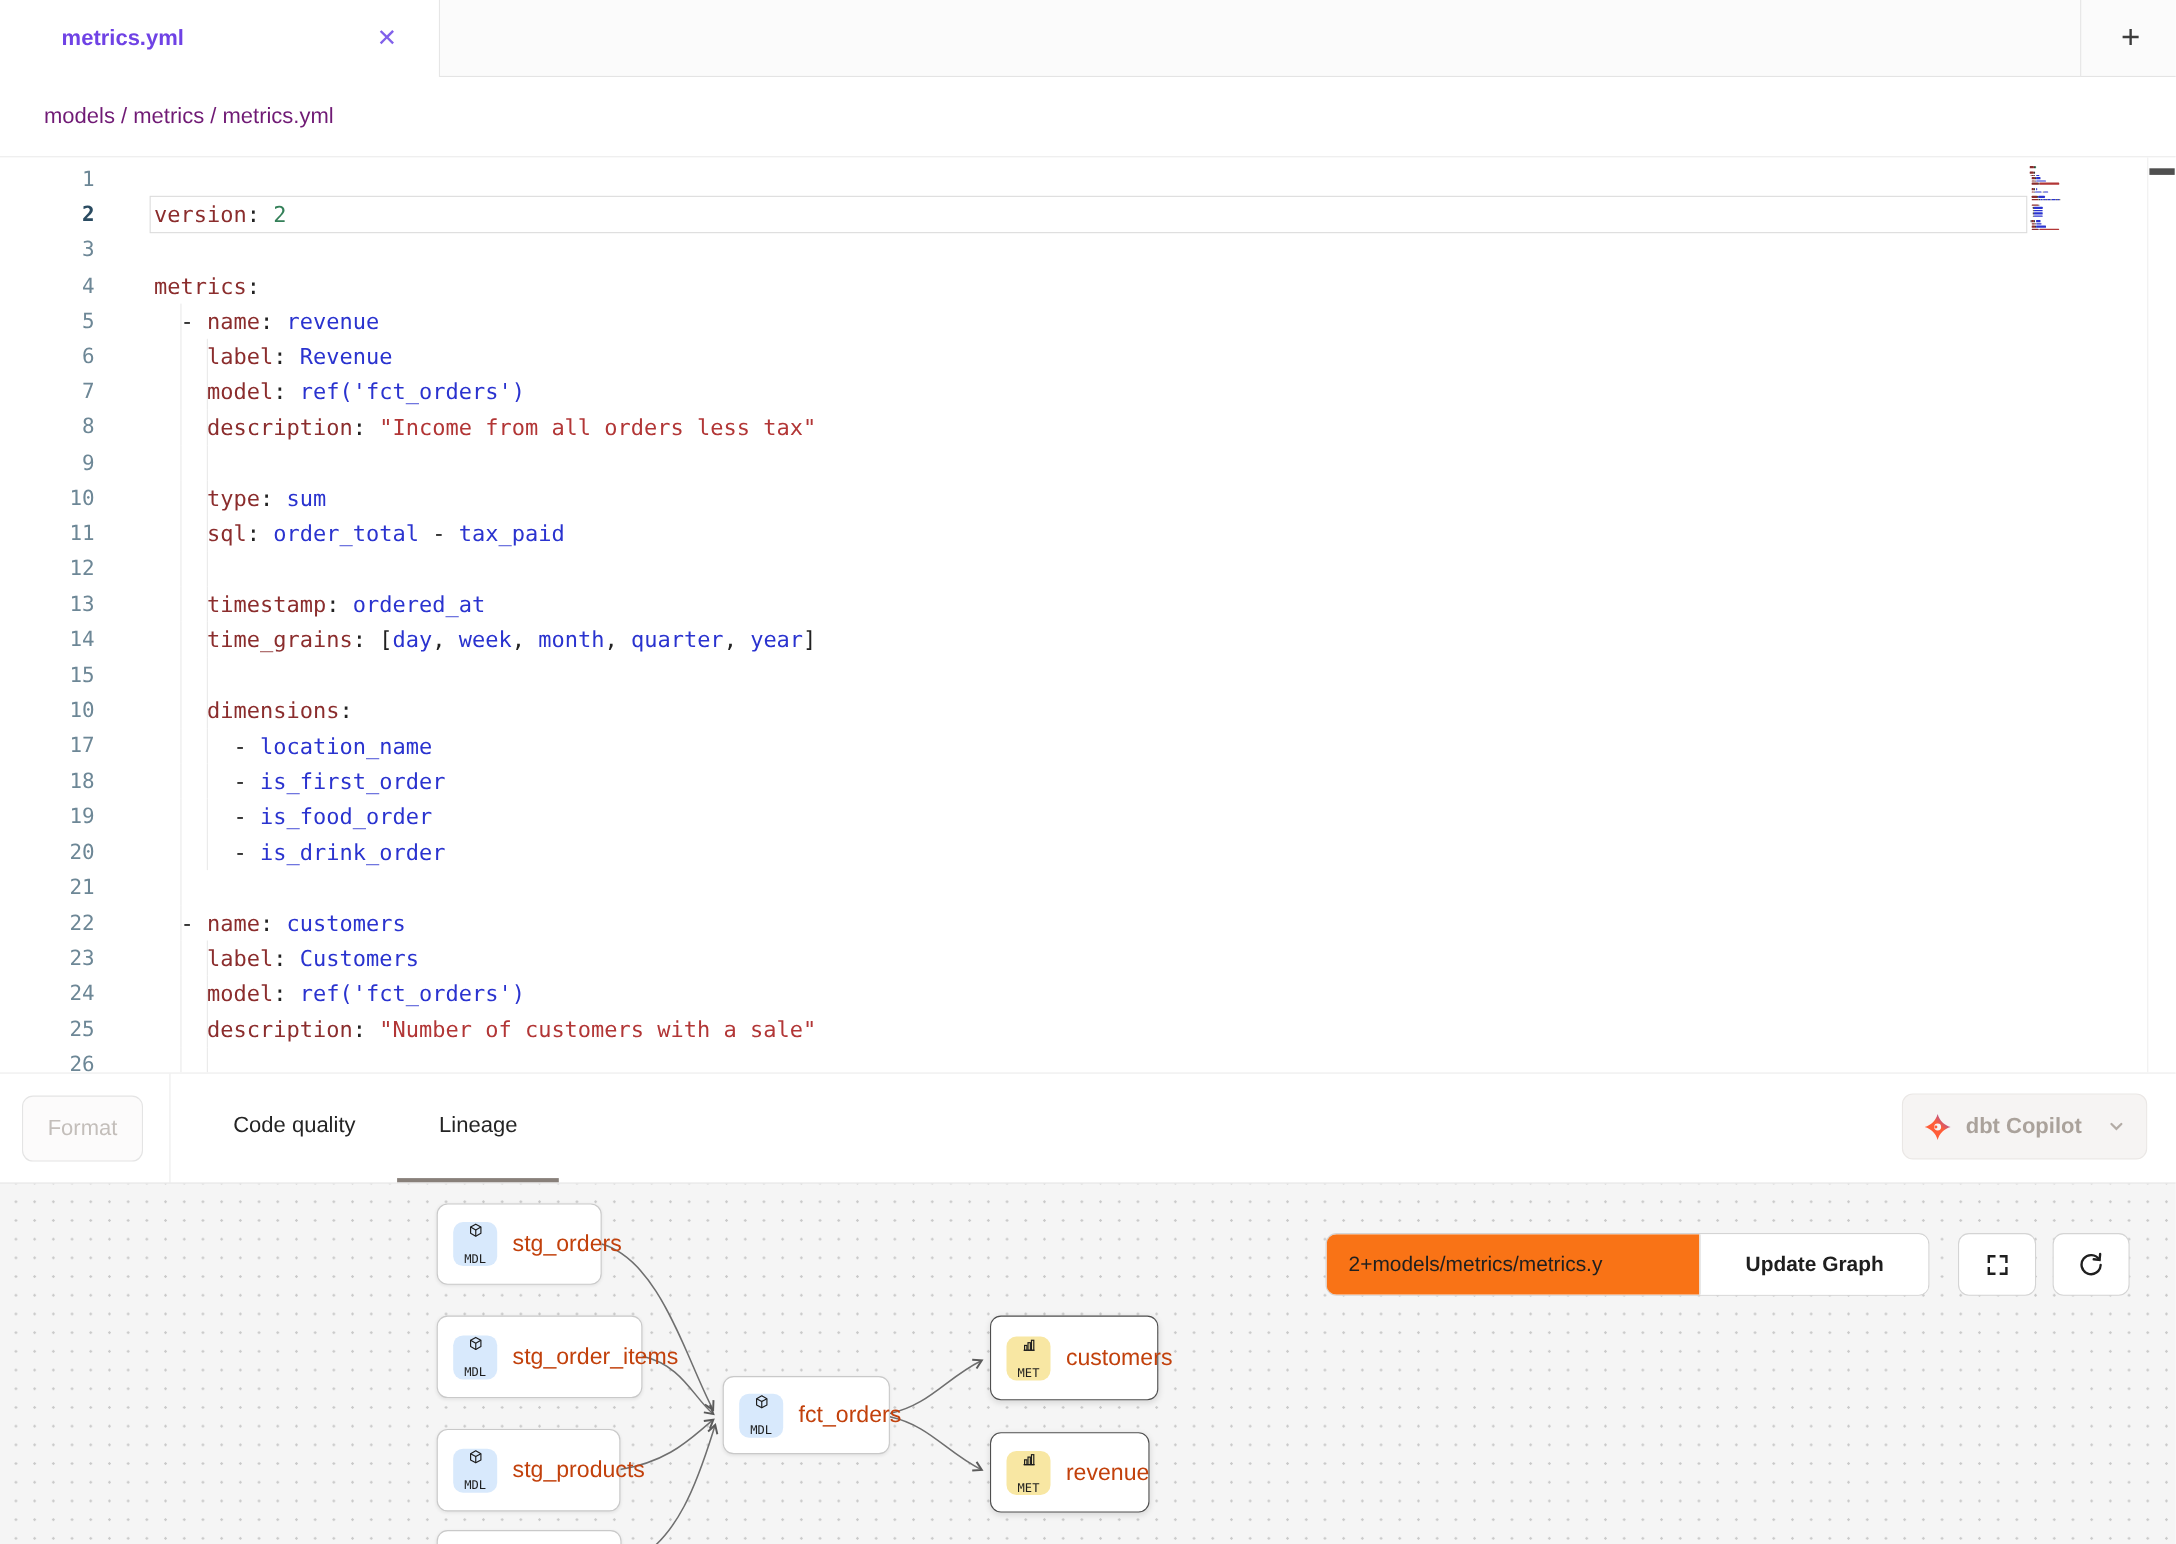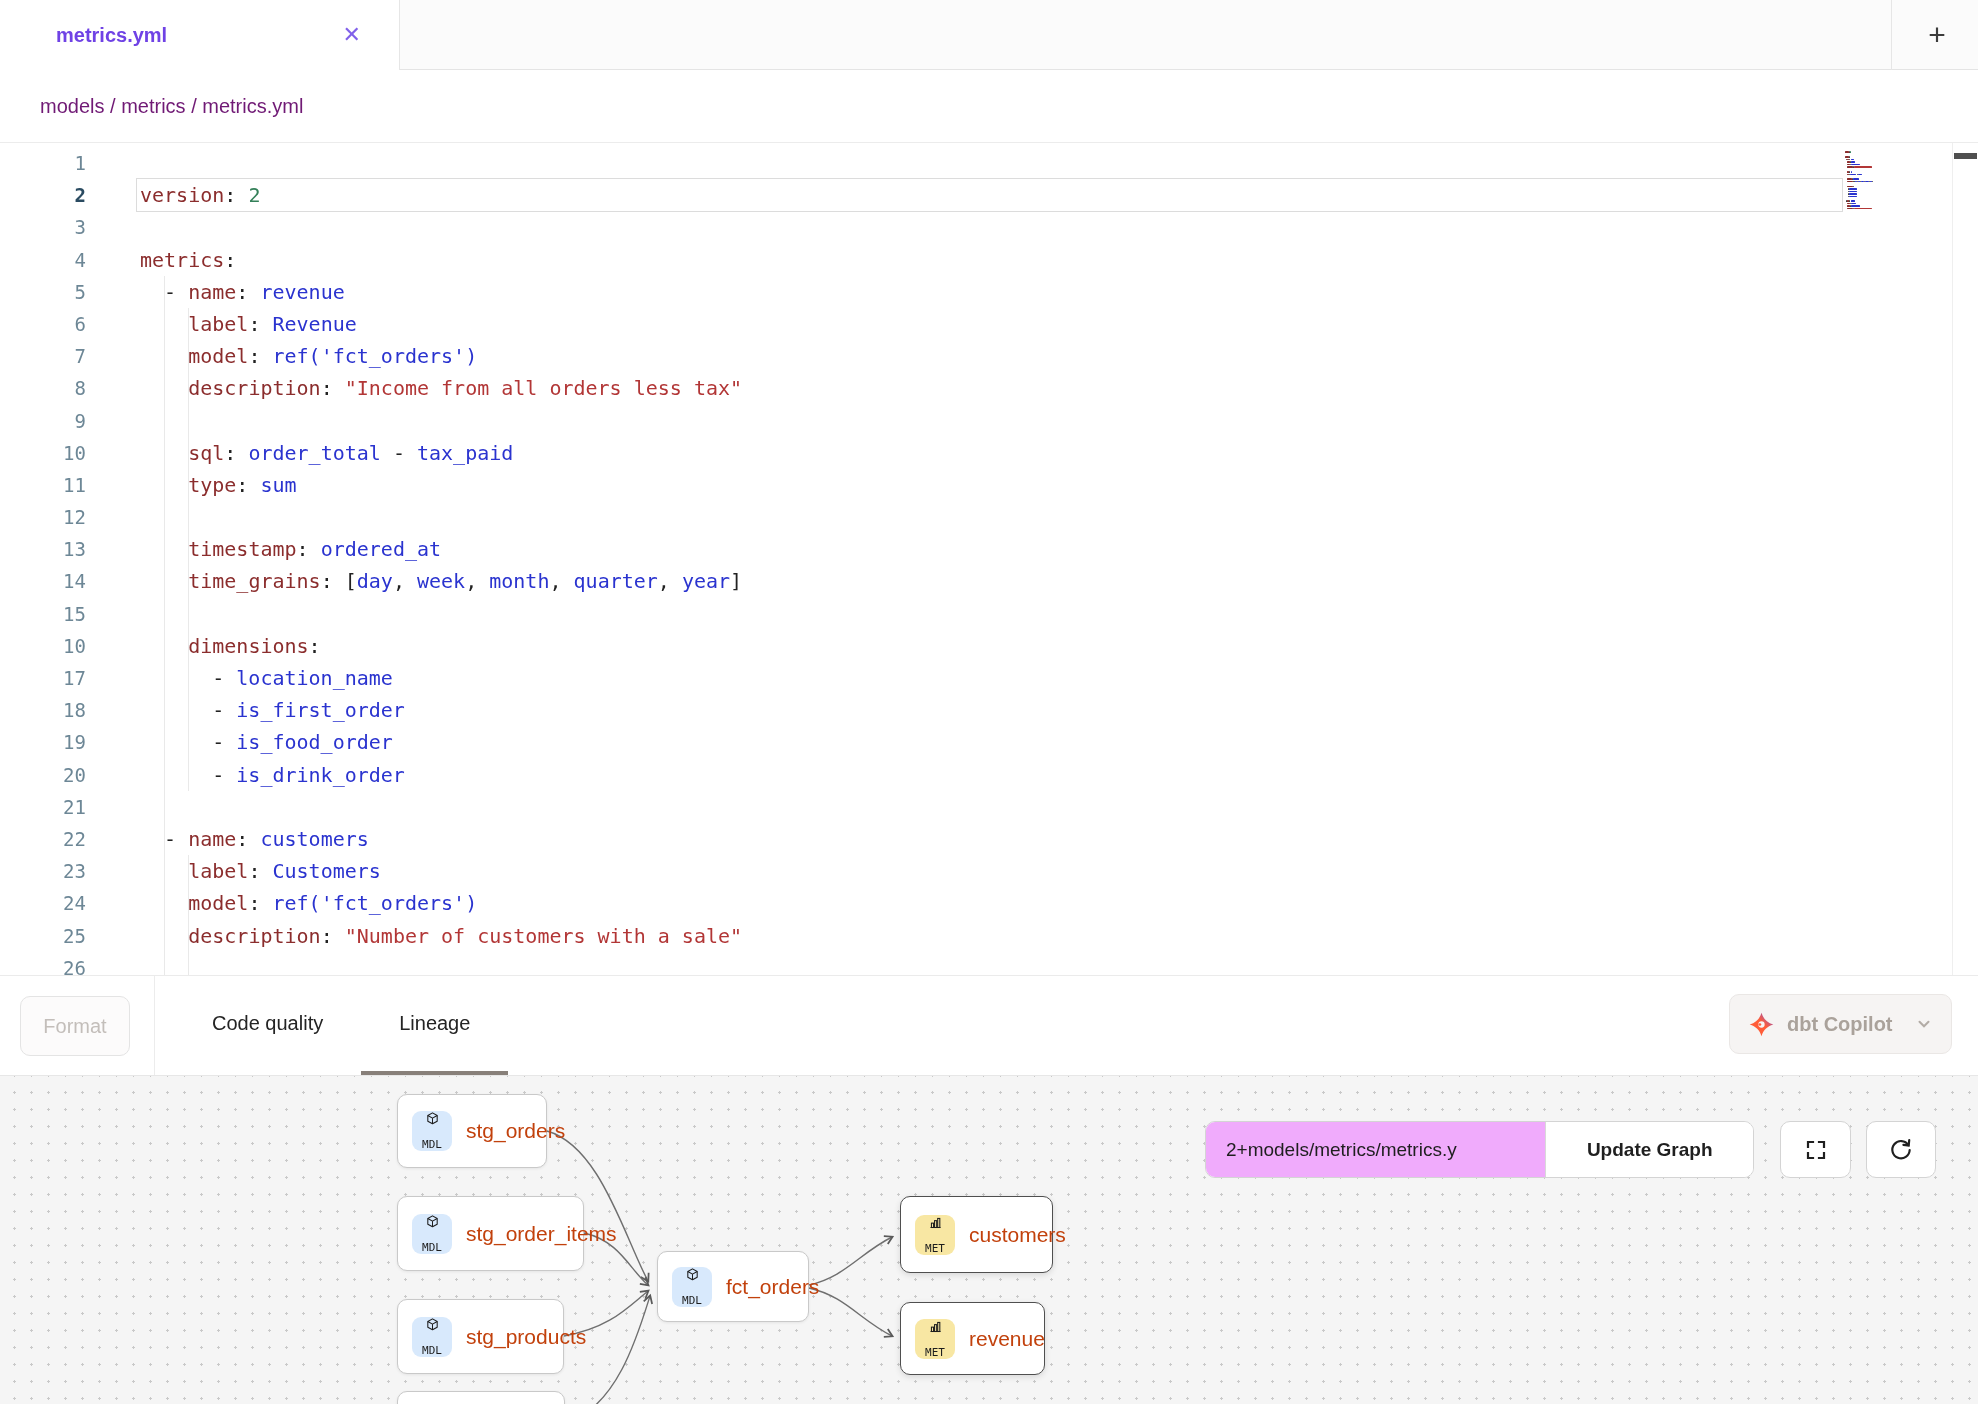--- a/index.html
+++ b/index.html
@@ -80,21 +80,21 @@
   .node .badge.mdl { background:#d8e9fc; }
   .node .badge.met { background:#f8e7a3; }
   .node .badge .btxt { font-family:"DejaVu Sans Mono", monospace; font-size:11px; font-weight:500;
                        color:#1d1d1d; line-height:13px; }
   .node .nlabel { font-size:21px; font-weight:500; color:#c2410c; white-space:nowrap; }
 
   .graph-controls { position:absolute; left:1205px; top:45px; height:57px; display:flex; }
   .selector-group { display:flex; width:549px; height:57px; background:#fff;
                     border:1px solid #d4d4d4; border-radius:10px; overflow:hidden; }
   .selector-input { width:340px; height:100%; border:none; outline:none; padding:0 20px;
-                    font-family:"Liberation Sans", sans-serif; font-size:19px; color:#1f1f1f; background:#f0abfc; }
+                    font-family:"Liberation Sans", sans-serif; font-size:19px; color:#1f1f1f; background:#f97316; }
   .update-btn { width:208px; height:100%; border:none; border-left:1px solid #d9d9d9; background:#fff;
                 font-family:"Liberation Sans", sans-serif; font-size:19px; font-weight:700; color:#1f1f1f; cursor:pointer; }
   .sq-btn { position:absolute; top:45px; width:71px; height:57px; background:#fff;
             border:1px solid #d4d4d4; border-radius:10px; display:flex; align-items:center;
             justify-content:center; cursor:pointer; }
   .sq-btn.fs { left:1780px; } .sq-btn.rf { left:1866px; width:70px; }
 </style>
 </head>
 <body>
 
@@ -156,22 +156,22 @@
     <div class="codearea" id="codearea">
         <div class="cline"></div>
         <div class="cline"><span class="tk-k">version</span><span class="tk-p">: </span><span class="tk-n">2</span></div>
         <div class="cline"></div>
         <div class="cline"><span class="tk-k">metrics</span><span class="tk-p">:</span></div>
         <div class="cline"><span class="guide" style="left: 24.1px;"></span><span class="tk-p">  - </span><span class="tk-k">name</span><span class="tk-p">: </span><span class="tk-v">revenue</span></div>
         <div class="cline"><span class="guide" style="left: 24.1px;"></span><span class="guide" style="left: 48.2px;"></span><span class="tk-p">    </span><span class="tk-k">label</span><span class="tk-p">: </span><span class="tk-v">Revenue</span></div>
         <div class="cline"><span class="guide" style="left: 24.1px;"></span><span class="guide" style="left: 48.2px;"></span><span class="tk-p">    </span><span class="tk-k">model</span><span class="tk-p">: </span><span class="tk-v">ref('fct_orders')</span></div>
         <div class="cline"><span class="guide" style="left: 24.1px;"></span><span class="guide" style="left: 48.2px;"></span><span class="tk-p">    </span><span class="tk-k">description</span><span class="tk-p">: </span><span class="tk-s">"Income from all orders less tax"</span></div>
         <div class="cline"><span class="guide" style="left: 24.1px;"></span><span class="guide" style="left: 48.2px;"></span></div>
+        <div class="cline"><span class="guide" style="left: 24.1px;"></span><span class="guide" style="left: 48.2px;"></span><span class="tk-p">    </span><span class="tk-k">type</span><span class="tk-p">: </span><span class="tk-v">sum</span></div>
         <div class="cline"><span class="guide" style="left: 24.1px;"></span><span class="guide" style="left: 48.2px;"></span><span class="tk-p">    </span><span class="tk-k">sql</span><span class="tk-p">: </span><span class="tk-v">order_total</span><span class="tk-p"> - </span><span class="tk-v">tax_paid</span></div>
-        <div class="cline"><span class="guide" style="left: 24.1px;"></span><span class="guide" style="left: 48.2px;"></span><span class="tk-p">    </span><span class="tk-k">type</span><span class="tk-p">: </span><span class="tk-v">sum</span></div>
         <div class="cline"><span class="guide" style="left: 24.1px;"></span><span class="guide" style="left: 48.2px;"></span></div>
         <div class="cline"><span class="guide" style="left: 24.1px;"></span><span class="guide" style="left: 48.2px;"></span><span class="tk-p">    </span><span class="tk-k">timestamp</span><span class="tk-p">: </span><span class="tk-v">ordered_at</span></div>
         <div class="cline"><span class="guide" style="left: 24.1px;"></span><span class="guide" style="left: 48.2px;"></span><span class="tk-p">    </span><span class="tk-k">time_grains</span><span class="tk-p">: [</span><span class="tk-v">day</span><span class="tk-p">, </span><span class="tk-v">week</span><span class="tk-p">, </span><span class="tk-v">month</span><span class="tk-p">, </span><span class="tk-v">quarter</span><span class="tk-p">, </span><span class="tk-v">year</span><span class="tk-p">]</span></div>
         <div class="cline"><span class="guide" style="left: 24.1px;"></span><span class="guide" style="left: 48.2px;"></span></div>
         <div class="cline"><span class="guide" style="left: 24.1px;"></span><span class="guide" style="left: 48.2px;"></span><span class="tk-p">    </span><span class="tk-k">dimensions</span><span class="tk-p">:</span></div>
         <div class="cline"><span class="guide" style="left: 24.1px;"></span><span class="guide" style="left: 48.2px;"></span><span class="tk-p">      - </span><span class="tk-v">location_name</span></div>
         <div class="cline"><span class="guide" style="left: 24.1px;"></span><span class="guide" style="left: 48.2px;"></span><span class="tk-p">      - </span><span class="tk-v">is_first_order</span></div>
         <div class="cline"><span class="guide" style="left: 24.1px;"></span><span class="guide" style="left: 48.2px;"></span><span class="tk-p">      - </span><span class="tk-v">is_food_order</span></div>
         <div class="cline"><span class="guide" style="left: 24.1px;"></span><span class="guide" style="left: 48.2px;"></span><span class="tk-p">      - </span><span class="tk-v">is_drink_order</span></div>
         <div class="cline"><span class="guide" style="left: 24.1px;"></span></div>

